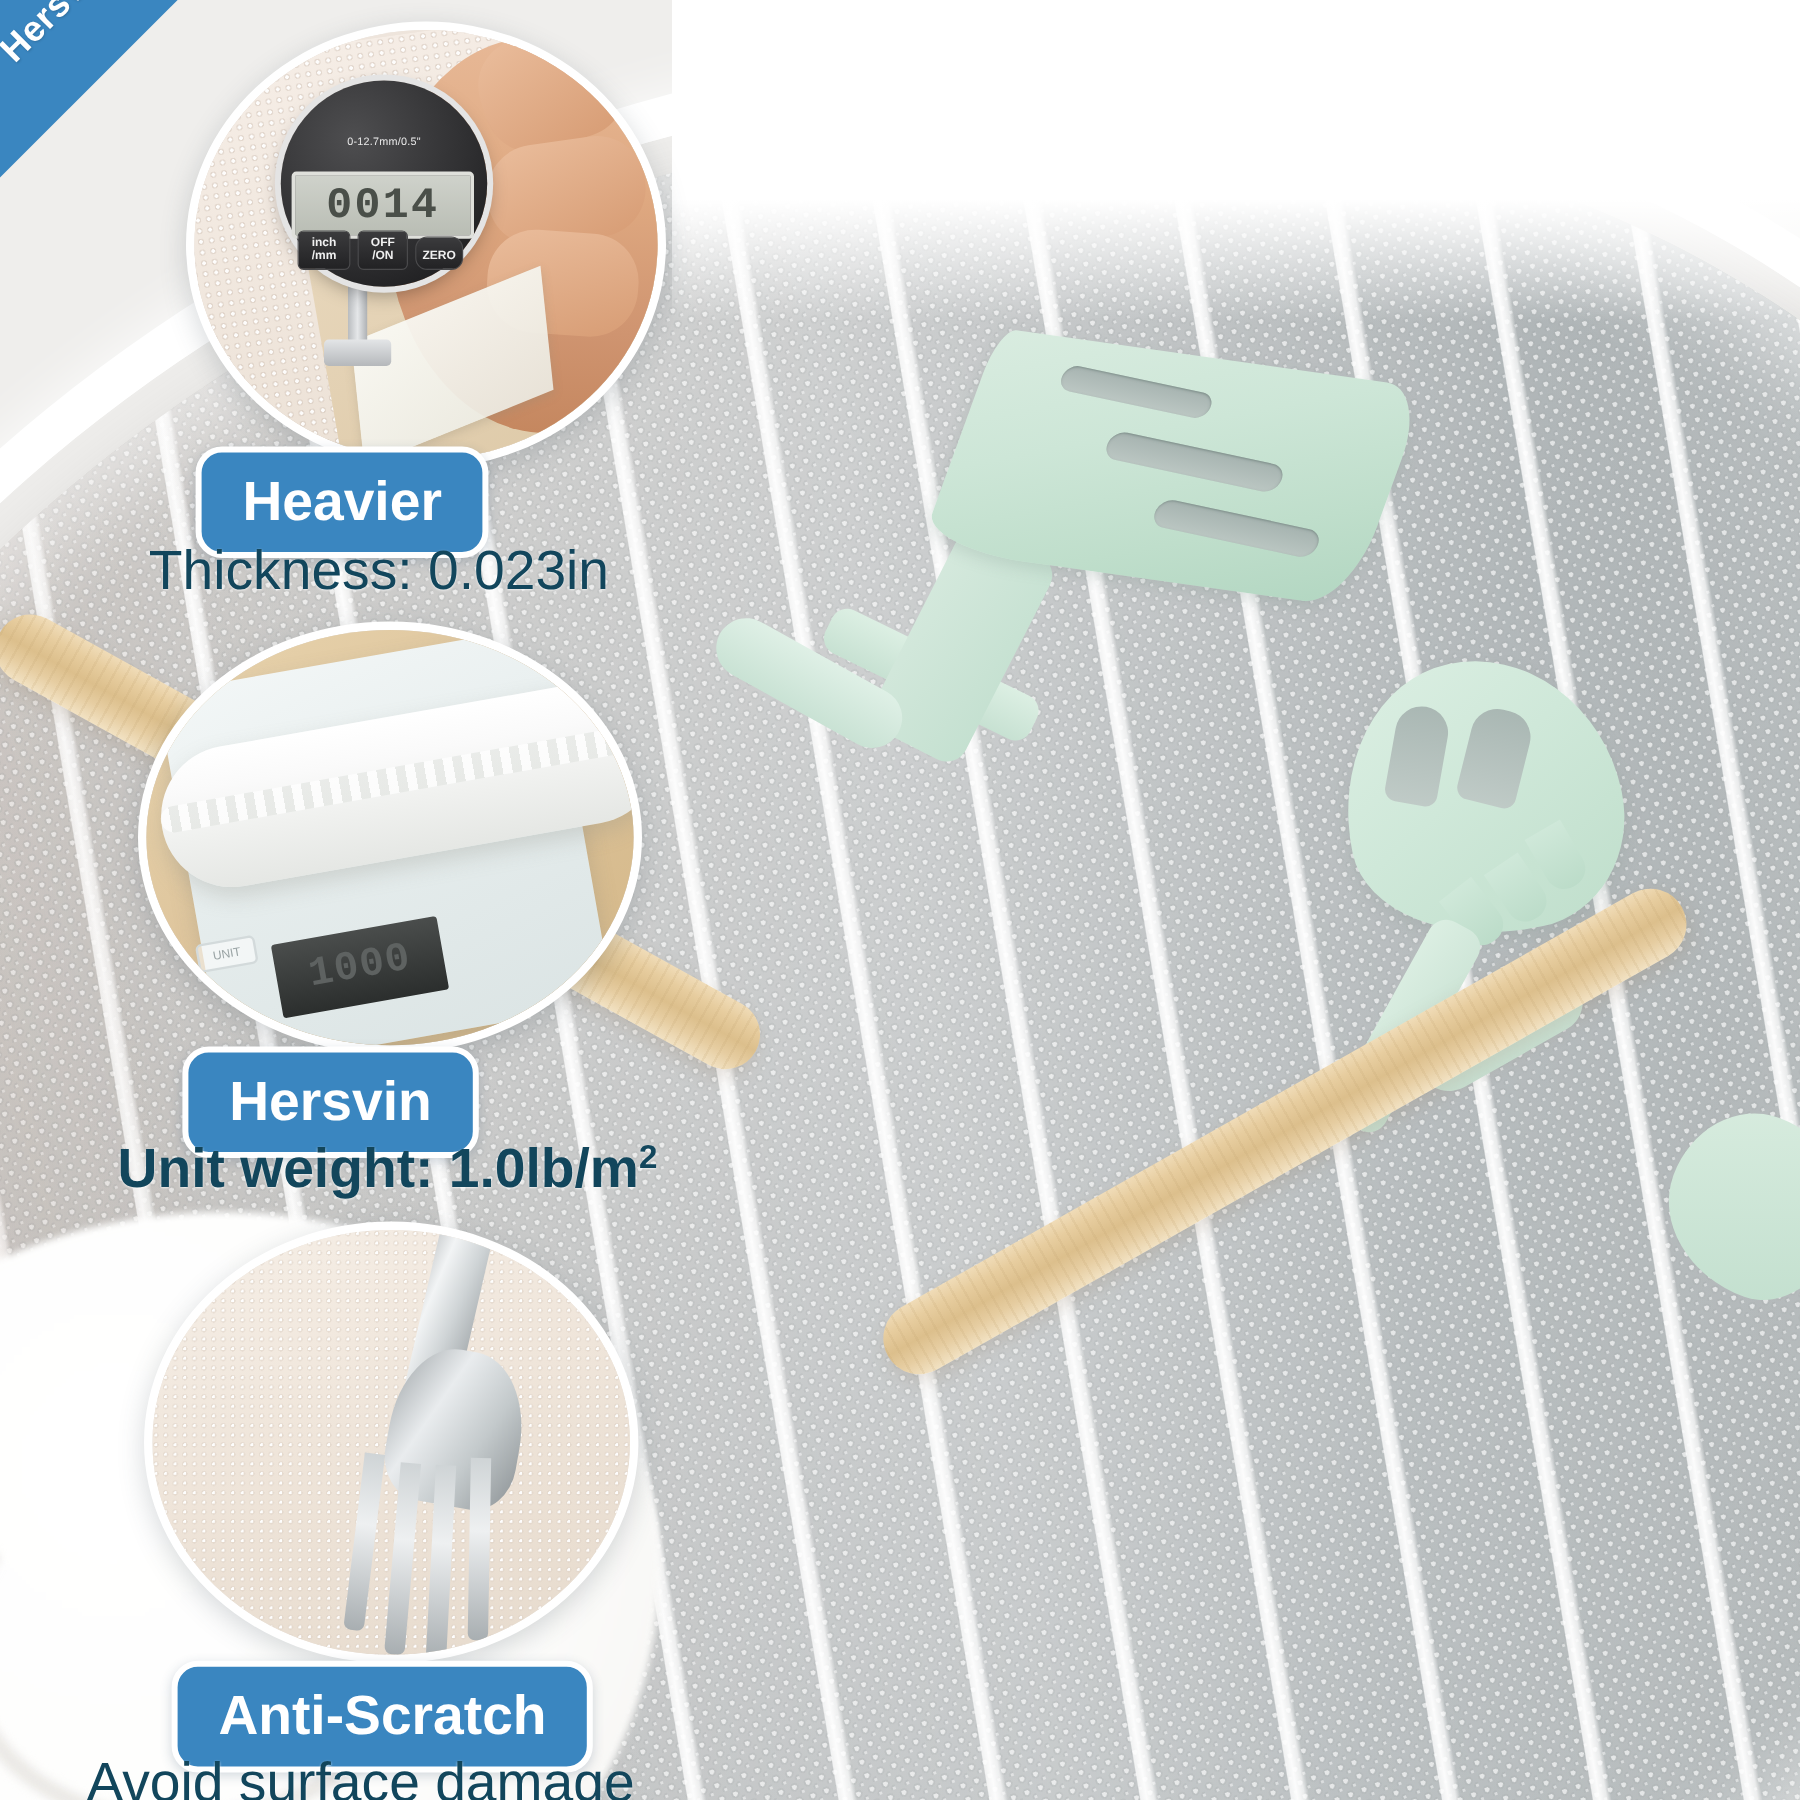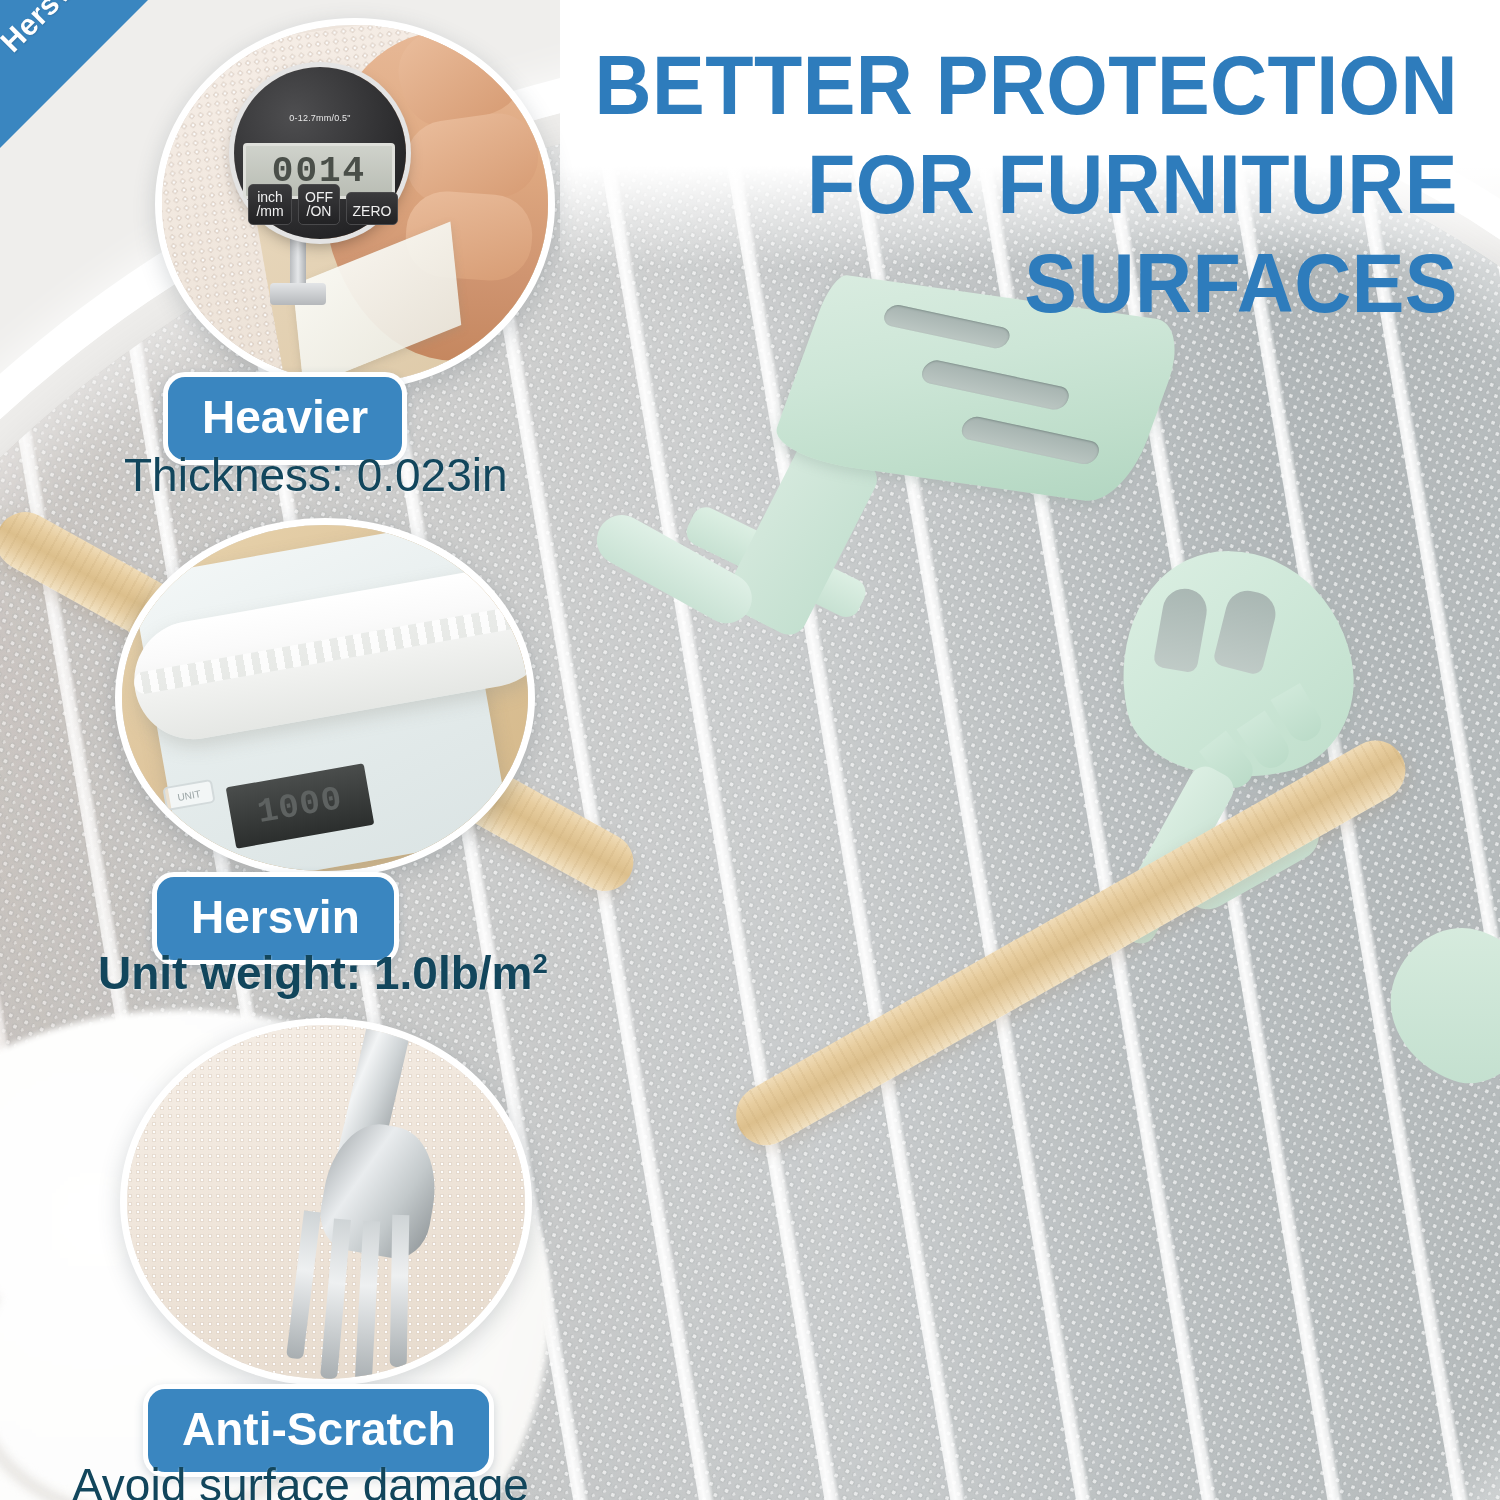--- a/index.html
+++ b/index.html
@@ -353,21 +353,21 @@
     font-family:"Liberation Mono","DejaVu Sans Mono",monospace;
     font-size: 36px; font-weight:700; color:#4a4f49; letter-spacing: 2px;
   }
   .gauge-spec {
     position:absolute; left:8px; top:46px; width:156px;
     text-align:center; color:#e9e9e9; font-size:9px; letter-spacing:.2px;
   }
   .gauge-btn {
     position:absolute; bottom:14px;
     background: linear-gradient(180deg,#3b3b3d,#222224);
-    color:#f0f0f0; font-size:14px; font-weight:400; line-height:1.05;
+    color:#f0f0f0; font-size:10px; font-weight:700; line-height:1.05;
     border-radius:5px; padding:5px 0; text-align:center;
     border:1px solid #4a4a4c;
   }
   .gauge-stem {
     position:absolute; left:128px; top:208px; width:16px; height:56px;
     background: linear-gradient(90deg,#b9bcbf,#e5e7e9,#aeb1b4);
     border-radius: 3px;
   }
   .gauge-foot {
     position:absolute; left:108px; top:258px; width:56px; height:22px;
@@ -496,46 +496,41 @@
     <div class="ferrule ferrule-b"></div>
     <div class="handle handle-b"></div>
     <div class="frag-br"></div>
   </div>
 
   <div class="top-white-veil"></div>
 
   <div class="logo-corner"></div>
   <div class="logo-text">Hersvin</div>
 
-  <div class="headline">
-    <span class="line">BETTER PROTECTION</span>
-    <span class="line">FOR FURNITURE</span>
-    <span class="line">SURFACES</span>
-  </div>
 
   <div class="feature">
     <div class="circle-photo f1-photo">
       <div class="gauge-scene">
         <div class="gauge-mat"></div>
         <div class="gauge-wood"></div>
         <div class="hand"></div>
         <div class="finger" style="right:28px; top:0px;   width:120px; height:96px; transform:rotate(-18deg);"></div>
         <div class="finger" style="right:10px; top:92px;  width:132px; height:84px; transform:rotate(-8deg);"></div>
         <div class="finger" style="right:16px; top:168px; width:126px; height:86px; transform:rotate(4deg);"></div>
         <div class="gauge-film"></div>
         <div class="gauge-stem"></div>
         <div class="gauge-foot"></div>
         <div class="gauge-body">
           <div class="gauge-spec">0-12.7mm/0.5"</div>
           <div class="gauge-face">
             <span class="gauge-digits">0014</span>
           </div>
           <div class="gauge-btn" style="left:14px;  width:44px;">inch<br>/mm</div>
           <div class="gauge-btn" style="left:64px;  width:42px;">OFF<br>/ON</div>
-          <div class="gauge-btn" style="left:112px; width:52px; padding-top:11px;">ZERO</div>
+          <div class="gauge-btn" style="left:112px; width:40px; padding-top:11px;border-radius:10px;">ZERO</div>
         </div>
       </div>
     </div>
     <div class="badge f1-badge">Heavier</div>
     <div class="caption f1-cap">Thickness: 0.023in</div>
   </div>
 
   <div class="feature">
     <div class="circle-photo f2-photo">
       <div class="scale-scene">

